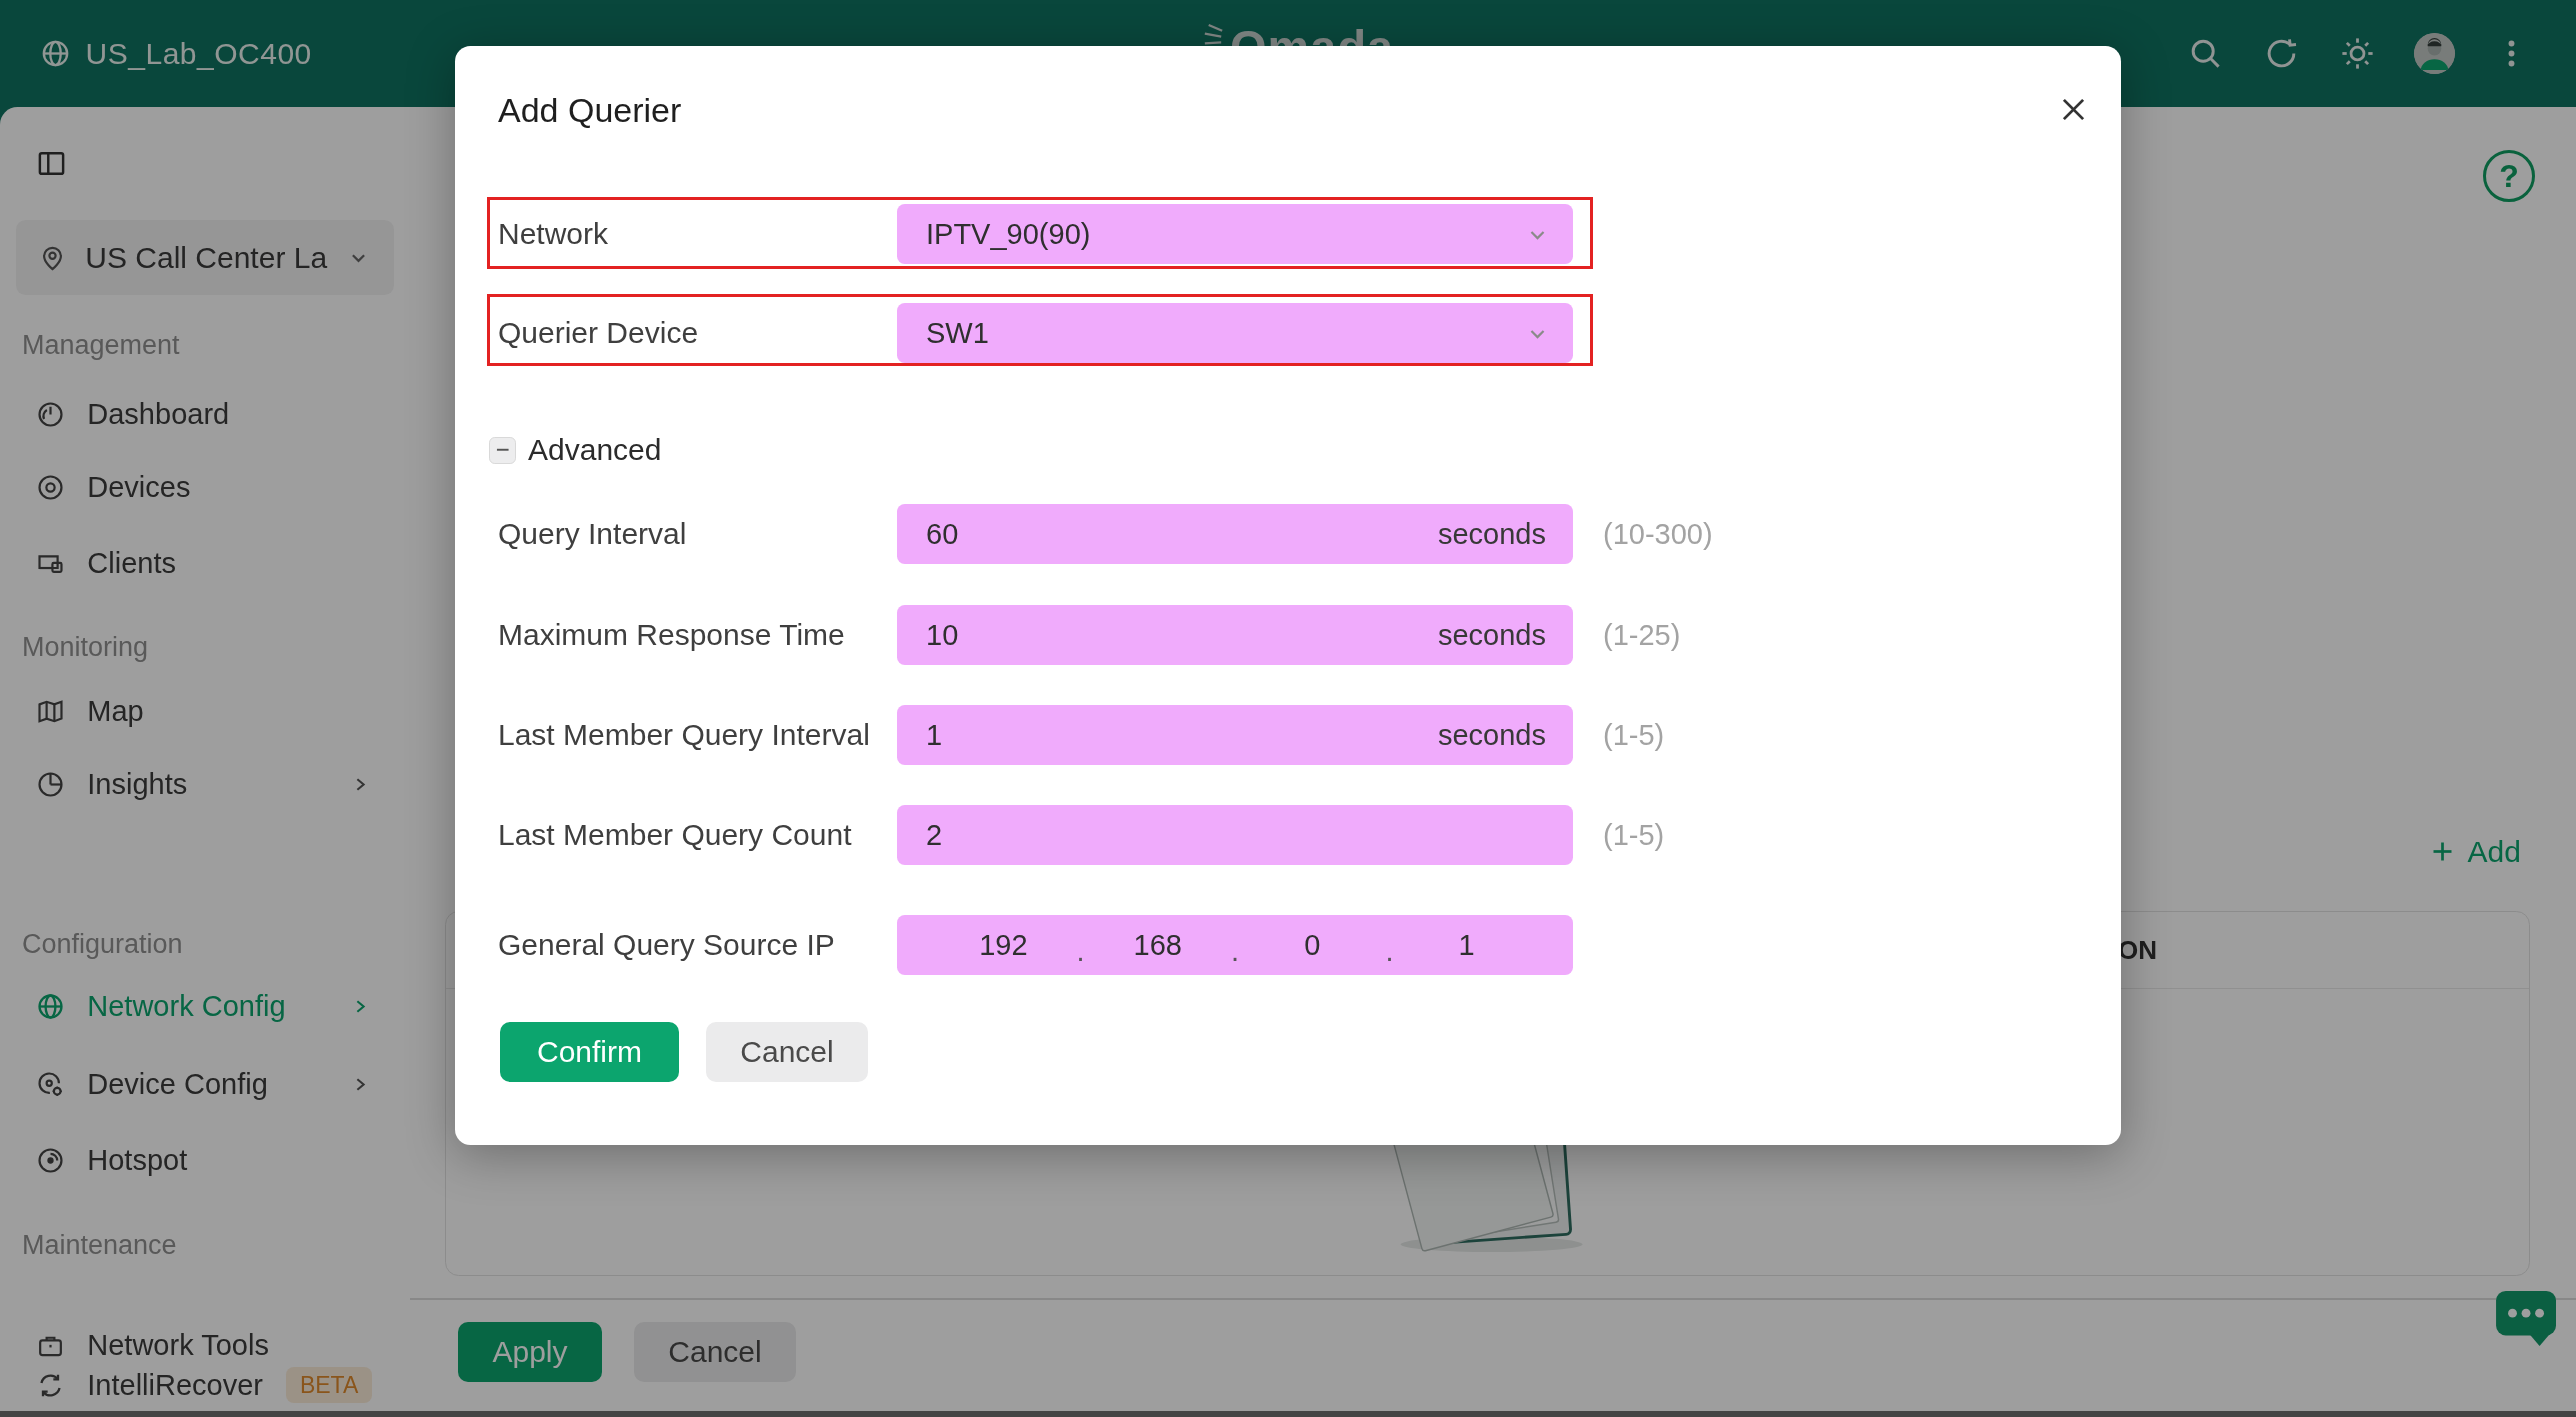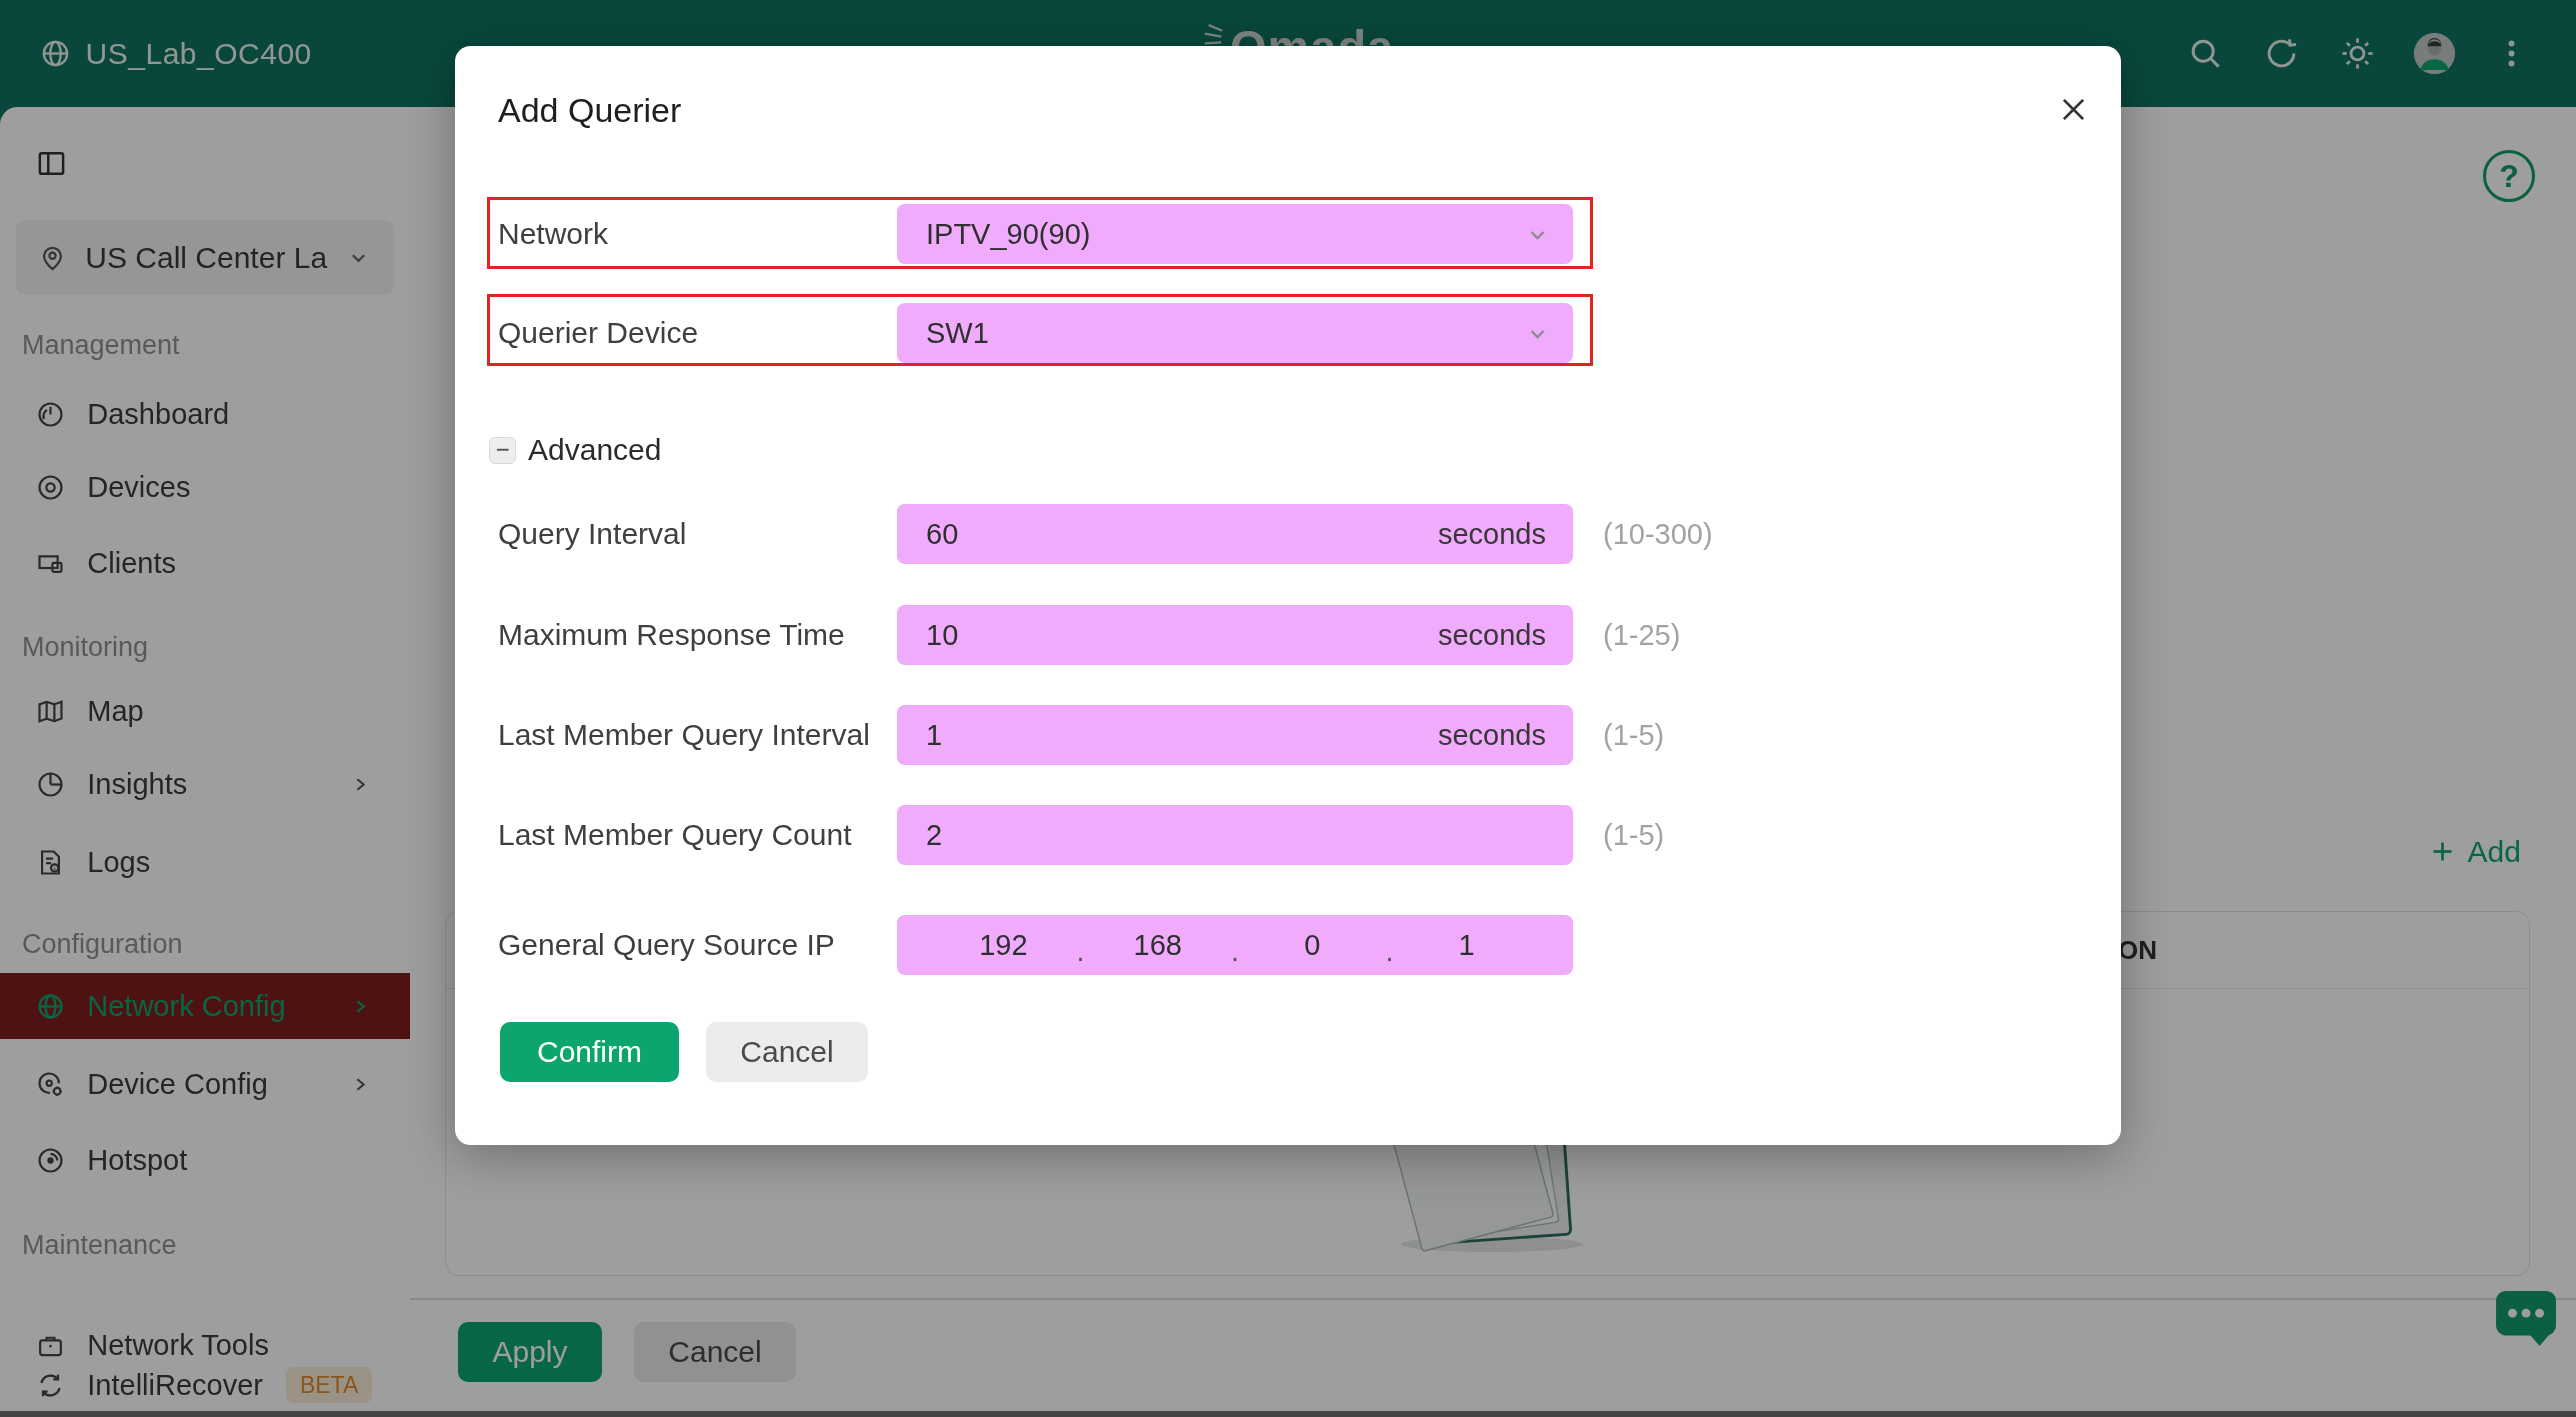--- a/index.html
+++ b/index.html
@@ -20,21 +20,21 @@
   .avatar { width:41px; height:41px; border-radius:50%; background:#c2c9c6; overflow:hidden; position:relative; }
 
   
   .main-card { position:absolute; left:0; top:107px; width:2576px; height:1311px; background:#ffffff; border-top-left-radius:17.5px; z-index:2; }
 
   
   .sidebar { position:absolute; left:0; top:107px; width:410px; height:1311px; z-index:3; }
   .side-row { position:absolute; left:0; width:410px; height:66px; display:flex; align-items:center; padding-left:35px; gap:21.3px; font-size:29px; color:#3c3c3c; }
   .side-row .icn { width:31px; height:31px; flex:0 0 31px; display:flex; align-items:center; justify-content:center; color:#444; }
   .side-row .chev { position:absolute; right:37px; color:#555; }
-  .side-row.active { background:#7f1d1d; color:#0ca56e; }
+  .side-row.active { background:#ffffff; color:#0ca56e; }
   .side-row.active .icn, .side-row.active .chev { color:#0ca56e; }
   .section-label { position:absolute; left:22px; height:39px; display:flex; align-items:center; font-size:27px; color:#909090; }
   .collapse-btn { position:absolute; left:35px; top:41px; width:33px; height:31px; color:#333; }
   .site-selector { position:absolute; left:15.5px; top:113px; width:378px; height:75px; background:#f2f2f3; border-radius:9.7px; display:flex; align-items:center; padding:0 21.3px; gap:17.5px; color:#3a3a3a; }
   .site-selector .txt { font-size:30px; flex:1; white-space:nowrap; overflow:hidden; }
   .beta-pill { background:#fbecd9; color:#df8a2c; font-size:23px; padding:4.9px 13.6px; border-radius:7.8px; margin-left:2px; }
 
   
   .help-circle { position:absolute; left:2483px; top:150px; width:52px; height:52px; border:3.4px solid #0f9f63; border-radius:50%; display:flex; align-items:center; justify-content:center; color:#0f9f63; font-size:32px; font-weight:700; z-index:3; }
   .add-link { position:absolute; left:2429px; top:827px; height:49px; display:flex; align-items:center; gap:11.6px; color:#0ca56e; font-size:30px; font-weight:500; z-index:3; }
@@ -224,33 +224,20 @@
       </svg>
     </span>
     <span>Insights</span>
     <span class="chev">
       <svg width="25" height="25" viewBox="0 0 24 24" fill="none" stroke="currentColor" stroke-width="2">
           <polyline points="9,7 15,12 9,17"></polyline>
         </svg>
     </span>
   </div>
 
-  <div class="side-row" style="top:722px">
-    <span class="icn">
-      <svg width="31" height="31" viewBox="0 0 24 24" fill="none" stroke="currentColor" stroke-width="1.7">
-        <path d="M5.5 3.5h9l4 4v13h-13z"></path>
-          <line x1="8.5" y1="9" x2="14" y2="9"></line>
-          <line x1="8.5" y1="12.5" x2="12.5" y2="12.5"></line>
-          <circle cx="15.2" cy="16.2" r="2.8"></circle>
-          <line x1="15.2" y1="15.4" x2="15.2" y2="15.6"></line>
-          <line x1="15.2" y1="16.6" x2="15.2" y2="17.4"></line>
-      </svg>
-    </span>
-    <span>Logs</span>
-  </div>
 
   <div class="section-label" style="top:818px">Configuration</div>
 
   <div class="side-row active" style="top:866px">
     <span class="icn">
       <svg width="31" height="31" viewBox="0 0 24 24" fill="none" stroke="currentColor" stroke-width="1.8">
         <circle cx="12" cy="12" r="8.5"></circle>
           <ellipse cx="12" cy="12" rx="3.8" ry="8.5"></ellipse>
           <line x1="3.5" y1="12" x2="20.5" y2="12"></line>
       </svg>

